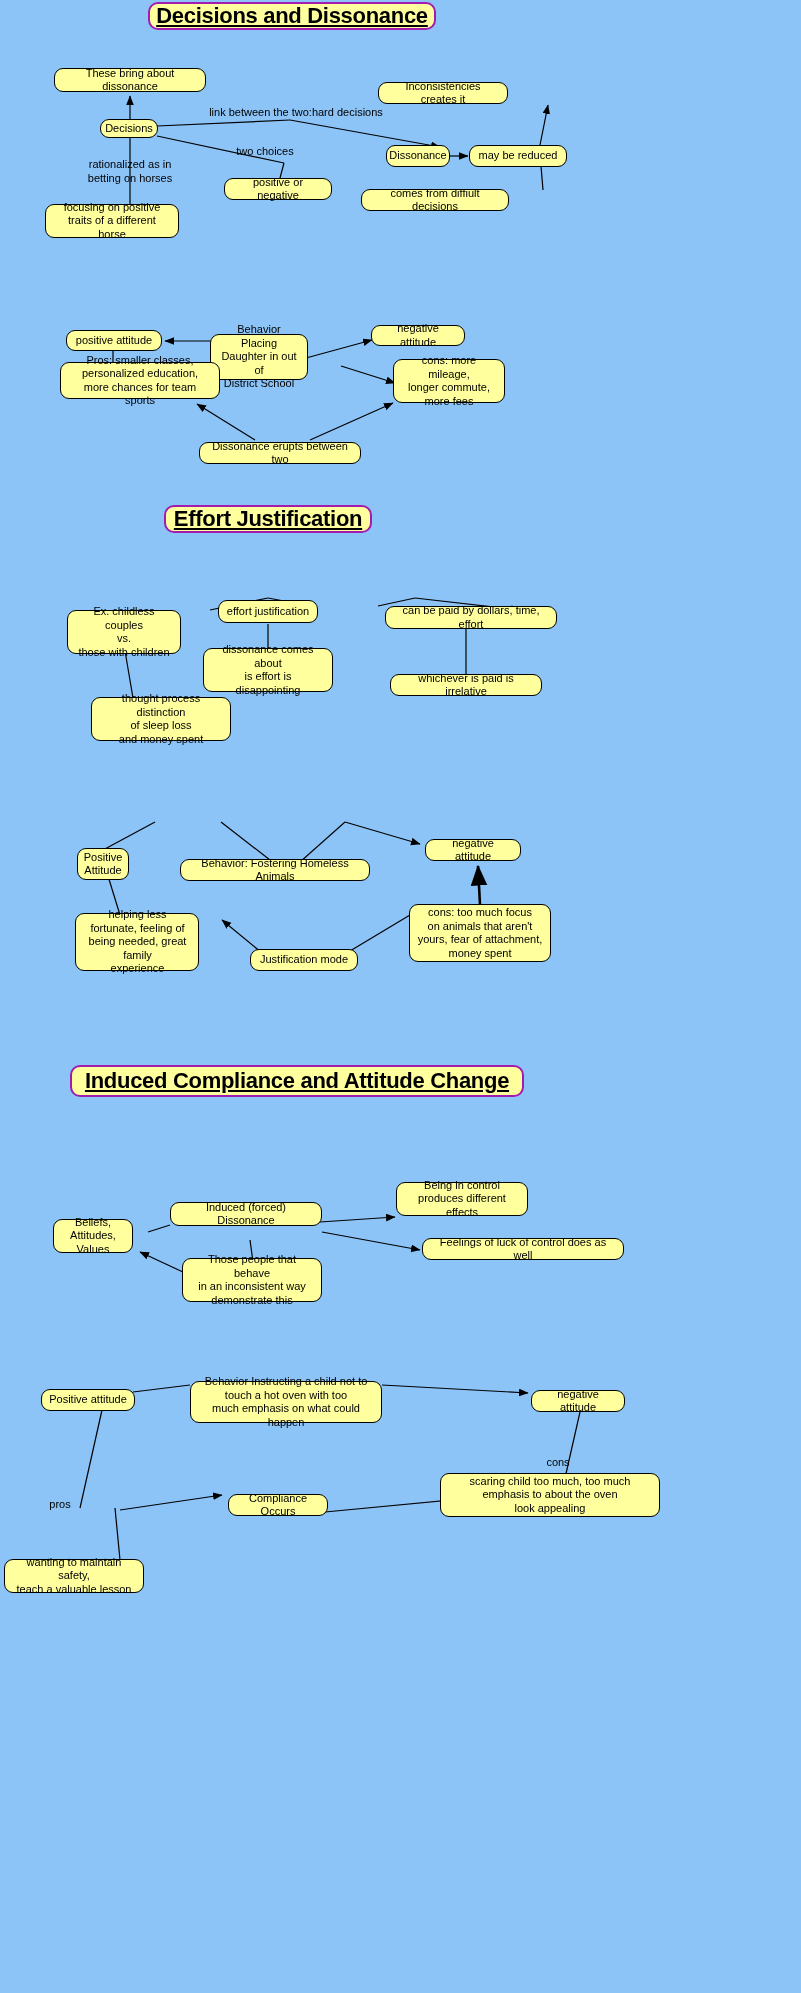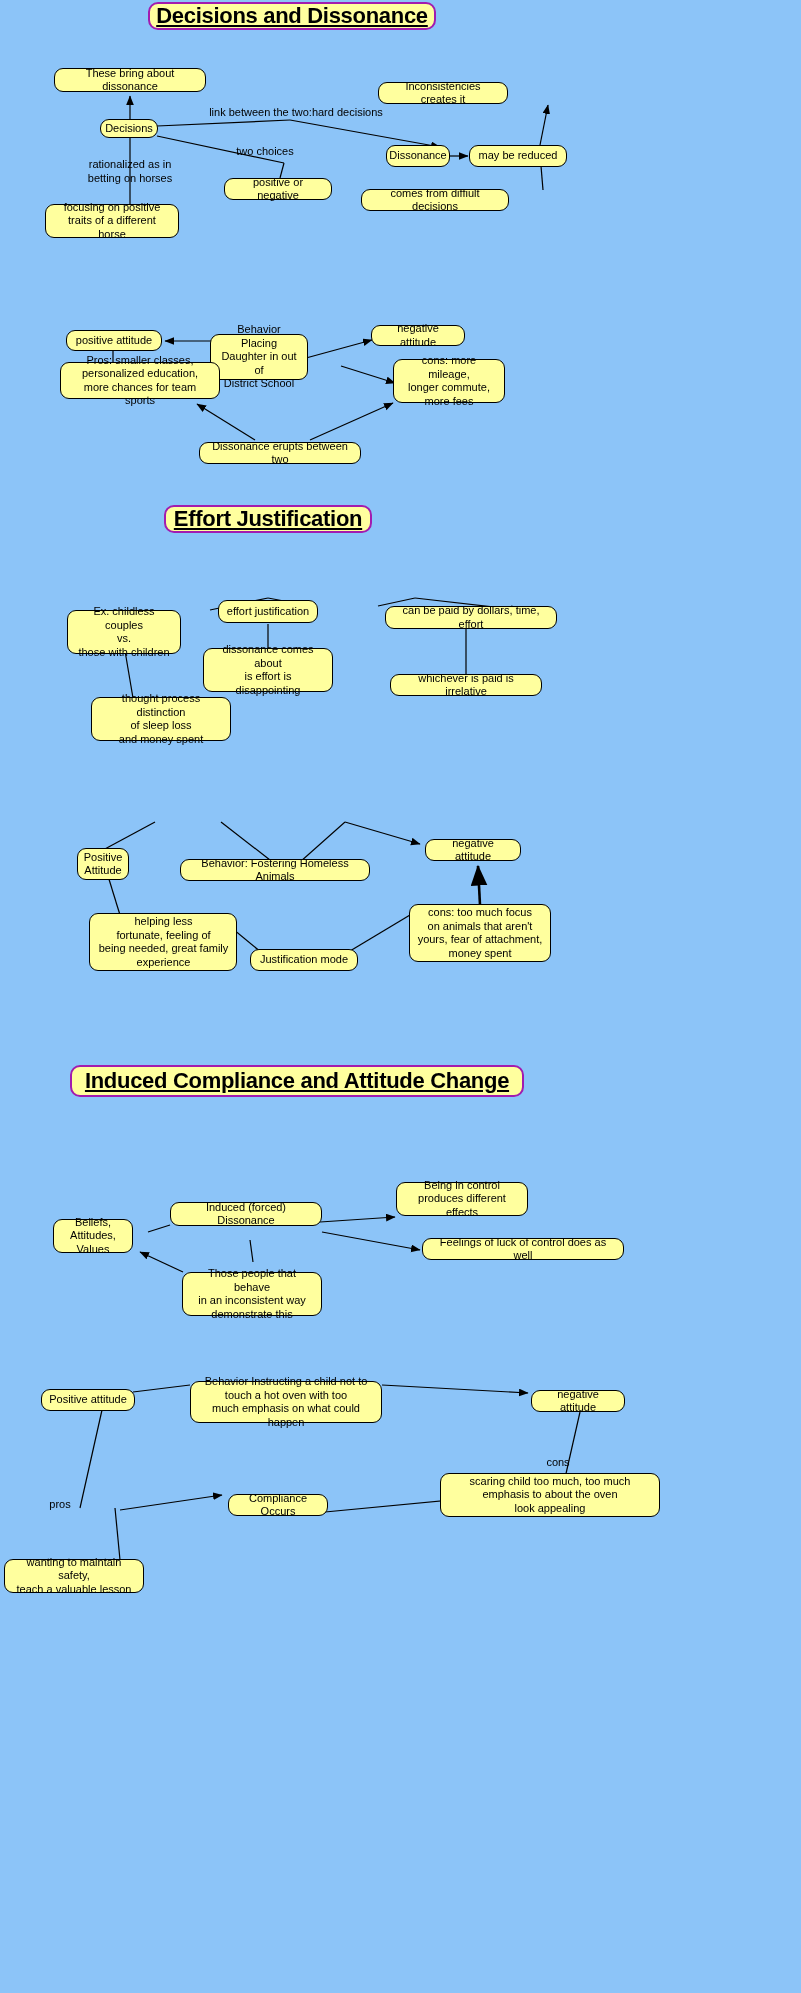--- a/index.html
+++ b/index.html
@@ -163,39 +163,39 @@
 disappointing</div>
   <div class="node" style="left:390px;top:674px;width:152px;height:22px;">whichever is paid is irrelative</div>
   <div class="node" style="left:63px;top:697px;width:140px;height:44px;margin-left:28px;">thought process distinction
 of sleep loss
 and money spent</div>
 
   <div class="node" style="left:77px;top:848px;width:52px;height:32px;">Positive
 Attitude</div>
   <div class="node" style="left:180px;top:859px;width:190px;height:22px;">Behavior: Fostering Homeless Animals</div>
   <div class="node" style="left:425px;top:839px;width:96px;height:22px;">negative attitude</div>
-  <div class="node" style="left:89px;top:913px;width:148px;height:58px;padding-left:8px;">helping less
+  <div class="node" style="left:75px;top:913px;width:124px;height:58px;padding-left:8px;">helping less
 fortunate, feeling of
 being needed, great family
 experience</div>
   <div class="node" style="left:250px;top:949px;width:108px;height:22px;">Justification mode</div>
   <div class="node" style="left:409px;top:904px;width:142px;height:58px;">cons: too much focus
 on animals that aren't
 yours, fear of attachment,
 money spent</div>
 
   <div class="title-node" style="left:70px;top:1065px;width:454px;height:32px;">Induced Compliance and Attitude Change</div>
 
   <div class="node" style="left:53px;top:1219px;width:80px;height:34px;">Beliefs, Attitudes,
 Values</div>
   <div class="node" style="left:170px;top:1202px;width:152px;height:24px;">Induced (forced) Dissonance</div>
   <div class="node" style="left:396px;top:1182px;width:132px;height:34px;">Being in control
 produces different effects</div>
   <div class="node" style="left:422px;top:1238px;width:202px;height:22px;">Feelings of luck of control does as well</div>
-  <div class="node" style="left:182px;top:1258px;width:140px;height:44px;margin-top:14px;">Those people that behave
+  <div class="node" style="left:182px;top:1258px;width:140px;height:44px;">Those people that behave
 in an inconsistent way
 demonstrate this</div>
 
   <div class="node" style="left:41px;top:1389px;width:94px;height:22px;">Positive attitude</div>
 
   <div class="node" style="left:190px;top:1381px;width:192px;height:42px;">Behavior Instructing a child not to
 touch a hot oven with too
 much emphasis on what could happen</div>
   <div class="node" style="left:531px;top:1390px;width:94px;height:22px;">negative attitude</div>
   <div class="node" style="left:228px;top:1494px;width:100px;height:22px;">Compliance Occurs</div>

